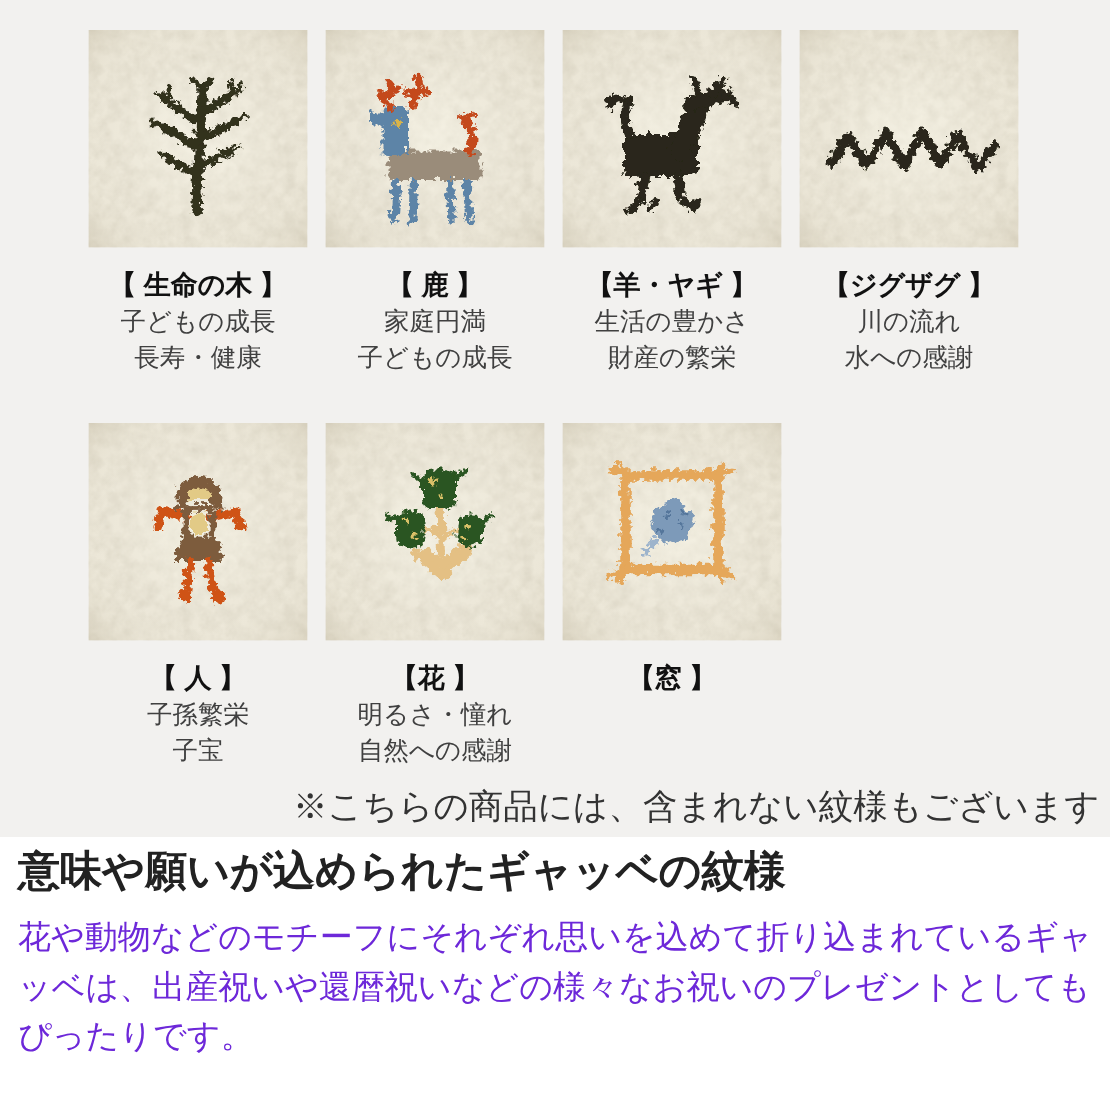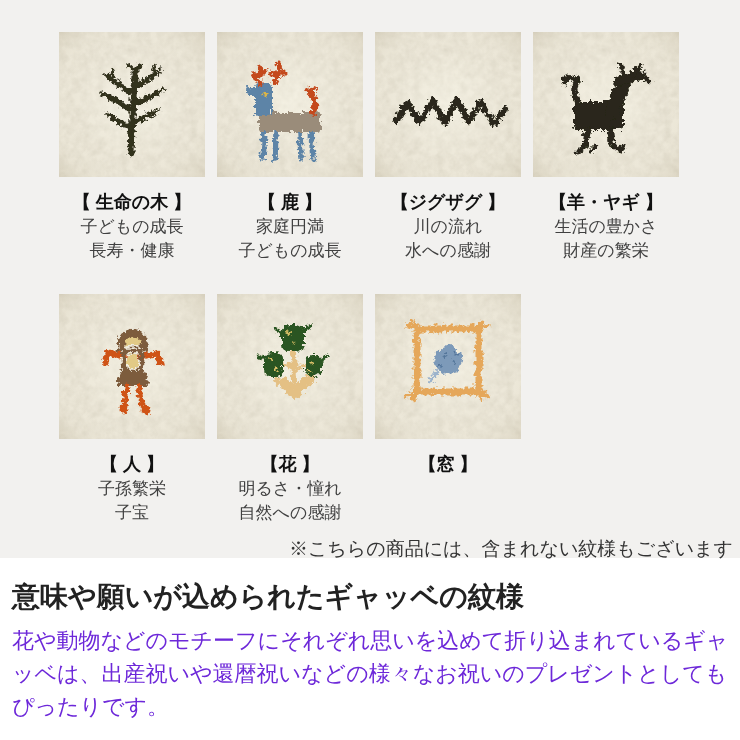--- a/index.html
+++ b/index.html
@@ -2,41 +2,41 @@
 <html><head>
 <meta charset="utf-8">
 <style>
   html,body{margin:0;padding:0;}
   body{
     width:740px;height:740px;overflow:hidden;
     font-family:"Liberation Sans",sans-serif;
     background:#ffffff;
   }
   .top-section{background:#f2f1ef;height:558px;box-sizing:border-box;}
-  .grid-wrap{padding:32px 0 0 59px;}
+  .grid-wrap{padding:20px 0 0 59px;}
   .motif-grid{
     display:grid;
     grid-template-columns:repeat(4,146px);
     column-gap:12px;row-gap:31px;
     width:620px;
   }
   .cell{display:flex;flex-direction:column;margin:0;}
   .tile{width:146px;height:145px;}
   .tile svg{display:block;width:146px;height:145px;}
   .mlabel{
     margin-top:14px;text-align:center;
     font-size:18px;font-weight:700;color:#111;
     line-height:22px;white-space:nowrap;
   }
   .mdesc{margin-top:2px;text-align:center;font-size:17px;line-height:24px;color:#404040;}
   .note{
     margin-top:12px;text-align:right;padding-right:7px;
-    font-size:19px;line-height:24px;color:#333;
-  }
-  .bottom-section{background:#ffffff;box-sizing:border-box;padding:20px 8px 0 12px;}
+    font-size:23px;line-height:24px;color:#333;
+  }
+  .bottom-section{background:#ffffff;box-sizing:border-box;padding:4px 8px 0 12px;}
   .heading{margin:0;font-size:28px;font-weight:600;color:#222;line-height:38px;}
   .bodytext{margin:8px 0 0 0;font-size:22px;line-height:33px;color:#6d28d9;}
 </style>
 </head>
 <body>
 
 <svg width="0" height="0" style="position:absolute" aria-hidden="true">
   <defs>
     <filter id="wool" x="0%" y="0%" width="100%" height="100%">
       <feTurbulence type="fractalNoise" baseFrequency="0.13" numOctaves="3" seed="7"></feTurbulence>
@@ -109,57 +109,57 @@
           </div>
         </figcaption>
       </figure>
 
       <figure class="cell">
         <div class="tile">
           <svg viewBox="0 0 146 145">
             <rect width="146" height="145" fill="#ece7d8"></rect>
             <rect width="146" height="145" filter="url(#wool)"></rect>
             <rect width="146" height="145" fill="url(#vig)"></rect>
-            <g filter="url(#rough)">
-              <path d="M19,87 L31,69 L43,89 L56,67 L68,89 L80,66 L92,88 L104,68 L117,91 L128,75" fill="none" stroke="#29271a" stroke-width="6" stroke-linejoin="round" stroke-linecap="round"></path>
-            </g>
-          </svg>
-        </div>
-        <figcaption>
-          <div class="mlabel">【ジグザグ 】</div>
-          <div class="mdesc">
-            <div>川の流れ</div>
-            <div>水への感謝</div>
-          </div>
-        </figcaption>
-      </figure>
-
-      <figure class="cell">
-        <div class="tile">
-          <svg viewBox="0 0 146 145">
-            <rect width="146" height="145" fill="#ece7d8"></rect>
-            <rect width="146" height="145" filter="url(#wool)"></rect>
-            <rect width="146" height="145" fill="url(#vig)"></rect>
             <g filter="url(#rough)" stroke="#29271a" fill="none" stroke-linecap="round">
               <rect x="39" y="68" width="50" height="28" rx="4" fill="#29271a" stroke="none"></rect>
               <path d="M77,78 L90,46" stroke-width="14"></path>
               <path d="M84,47 L106,41" stroke-width="10"></path>
               <path d="M97,42 l9,-11 M88,40 l-2,-9 M106,43 l9,4" stroke-width="4.5"></path>
               <path d="M43,69 C38,60 38,52 43,45" stroke-width="6"></path>
               <path d="M43,45 l-11,-2 M32,43 l-3,7" stroke-width="4.5"></path>
               <path d="M53,96 L50,112 M75,96 L77,111" stroke-width="6"></path>
               <path d="M50,112 l-7,6 M77,111 l8,5 M60,113 l-4,4 M88,113 l-4,4" stroke-width="4.5"></path>
             </g>
           </svg>
         </div>
         <figcaption>
           <div class="mlabel">【羊・ヤギ 】</div>
           <div class="mdesc">
             <div>生活の豊かさ</div>
             <div>財産の繁栄</div>
+          </div>
+        </figcaption>
+      </figure>
+
+      <figure class="cell">
+        <div class="tile">
+          <svg viewBox="0 0 146 145">
+            <rect width="146" height="145" fill="#ece7d8"></rect>
+            <rect width="146" height="145" filter="url(#wool)"></rect>
+            <rect width="146" height="145" fill="url(#vig)"></rect>
+            <g filter="url(#rough)">
+              <path d="M19,87 L31,69 L43,89 L56,67 L68,89 L80,66 L92,88 L104,68 L117,91 L128,75" fill="none" stroke="#29271a" stroke-width="6" stroke-linejoin="round" stroke-linecap="round"></path>
+            </g>
+          </svg>
+        </div>
+        <figcaption>
+          <div class="mlabel">【ジグザグ 】</div>
+          <div class="mdesc">
+            <div>川の流れ</div>
+            <div>水への感謝</div>
           </div>
         </figcaption>
       </figure>
 
       <figure class="cell">
         <div class="tile">
           <svg viewBox="0 0 146 145">
             <rect width="146" height="145" fill="#ece7d8"></rect>
             <rect width="146" height="145" filter="url(#wool)"></rect>
             <rect width="146" height="145" fill="url(#vig)"></rect>

